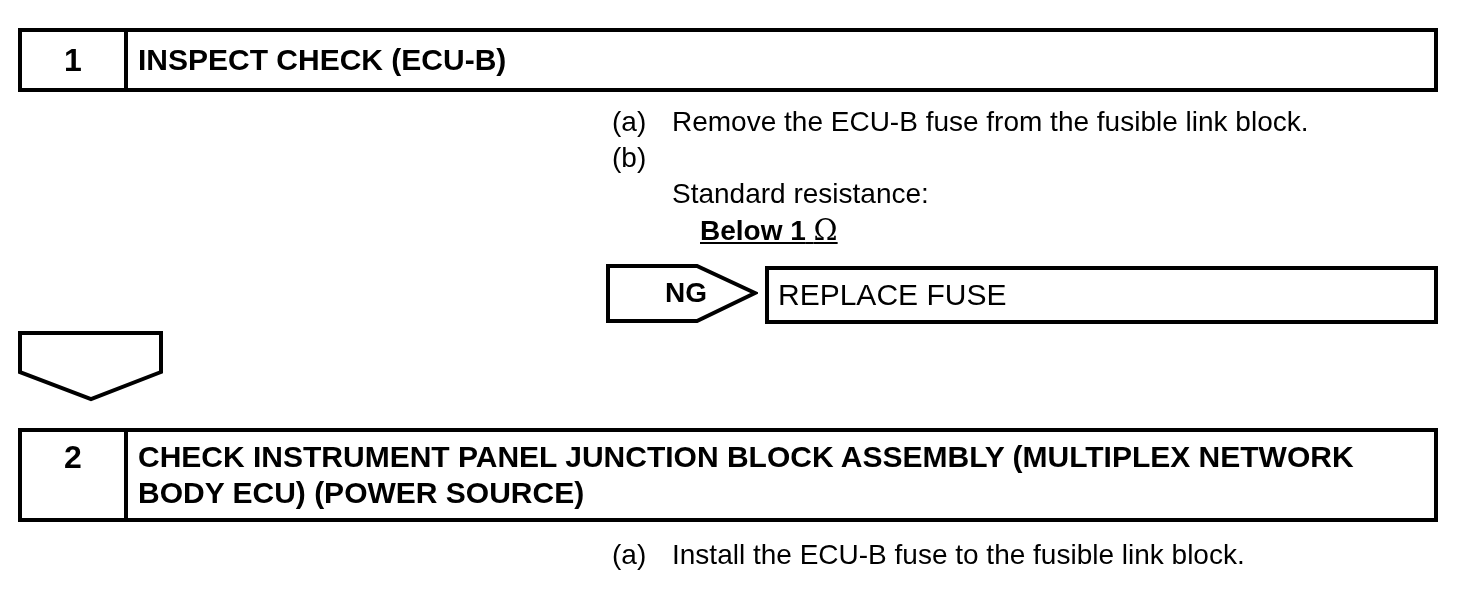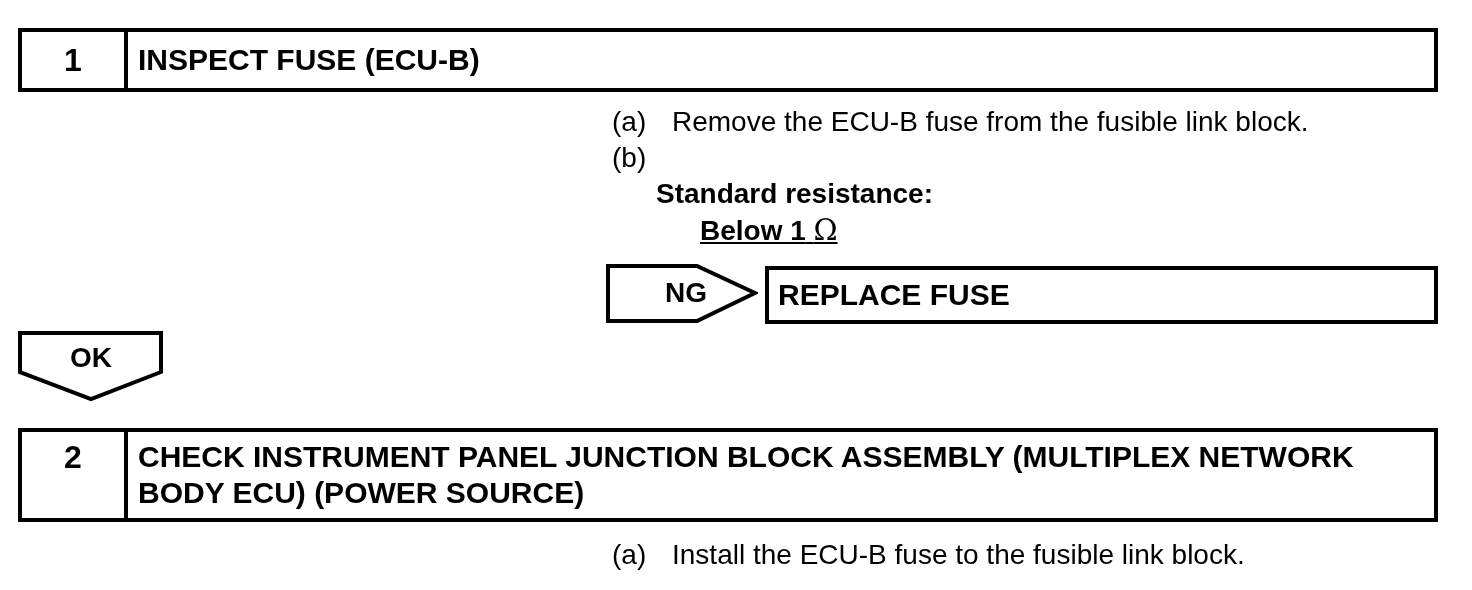--- a/index.html
+++ b/index.html
@@ -57,21 +57,21 @@
   .substeps {
     position: absolute;
     left: 612px;
     font-size: 28px;
     line-height: 36px;
   }
   .substeps-1 { top: 104px; }
   .substeps-2 { top: 537px; }
   .substep-row { display: flex; }
   .substep-marker { width: 60px; flex: 0 0 60px; }
-  .spec-label { font-weight: bold; margin-left: 44px; }
+  .spec-label { font-weight: normal; margin-left: 60px; }
   .spec-value { font-weight: bold; margin-left: 88px; text-decoration: underline; }
   .omega {
     font-family: "DejaVu Serif", serif;
     font-weight: normal;
     font-size: 29px;
   }
 
   
   .ng-arrow-svg { position: absolute; left: 606px; top: 264px; }
   .ng-label {
@@ -82,41 +82,41 @@
   }
   .action-box {
     position: absolute;
     left: 765px; top: 266px;
     width: 673px; height: 58px;
     border: 4px solid #000;
     background: #fff;
     display: flex;
     align-items: center;
     padding-left: 9px;
-    font-weight: bold;
+    font-weight: normal;
     font-size: 30px;
   }
 
   
   .ok-svg { position: absolute; left: 18px; top: 331px; }
   .ok-label {
     position: absolute;
     left: 18px; top: 338px; width: 146px; height: 40px;
     display: flex; align-items: center; justify-content: center;
     font-weight: bold; font-size: 28px;
   }
 </style>
 </head>
 <body>
 
 <div class="page">
 
   <div class="step-header one-line">
     <div class="step-number-cell">1</div>
-    <div class="step-title-cell">INSPECT FUSE (ECU-B)</div>
+    <div class="step-title-cell">INSPECT CHECK (ECU-B)</div>
   </div>
 
   <div class="substeps substeps-1">
     <div class="substep-row">
       <span class="substep-marker">(a)</span>
       <span>Remove the ECU-B fuse from the fusible link block.</span>
     </div>
     <div class="substep-row">
       <span class="substep-marker">(b)</span>
     </div>
@@ -130,21 +130,20 @@
   <svg class="ng-arrow-svg" width="152" height="59" viewBox="0 0 152 59">
     <polygon points="2,2 91,2 149,29 91,57 2,57" fill="#ffffff" stroke="#000000" stroke-width="4" stroke-linejoin="miter"></polygon>
   </svg>
   <div class="ng-label">NG</div>
 
   <div class="action-box">REPLACE FUSE</div>
 
   <svg class="ok-svg" width="146" height="71" viewBox="0 0 146 71">
     <polygon points="2,2 143,2 143,41 73,68 2,41" fill="#ffffff" stroke="#000000" stroke-width="4" stroke-linejoin="miter"></polygon>
   </svg>
-  <div class="ok-label">OK</div>
 
   <div class="step-header two-line">
     <div class="step-number-cell">2</div>
     <div class="step-title-cell">CHECK INSTRUMENT PANEL JUNCTION BLOCK ASSEMBLY (MULTIPLEX NETWORK BODY ECU) (POWER SOURCE)</div>
   </div>
 
   <div class="substeps substeps-2">
     <div class="substep-row">
       <span class="substep-marker">(a)</span>
       <span>Install the ECU-B fuse to the fusible link block.</span>

